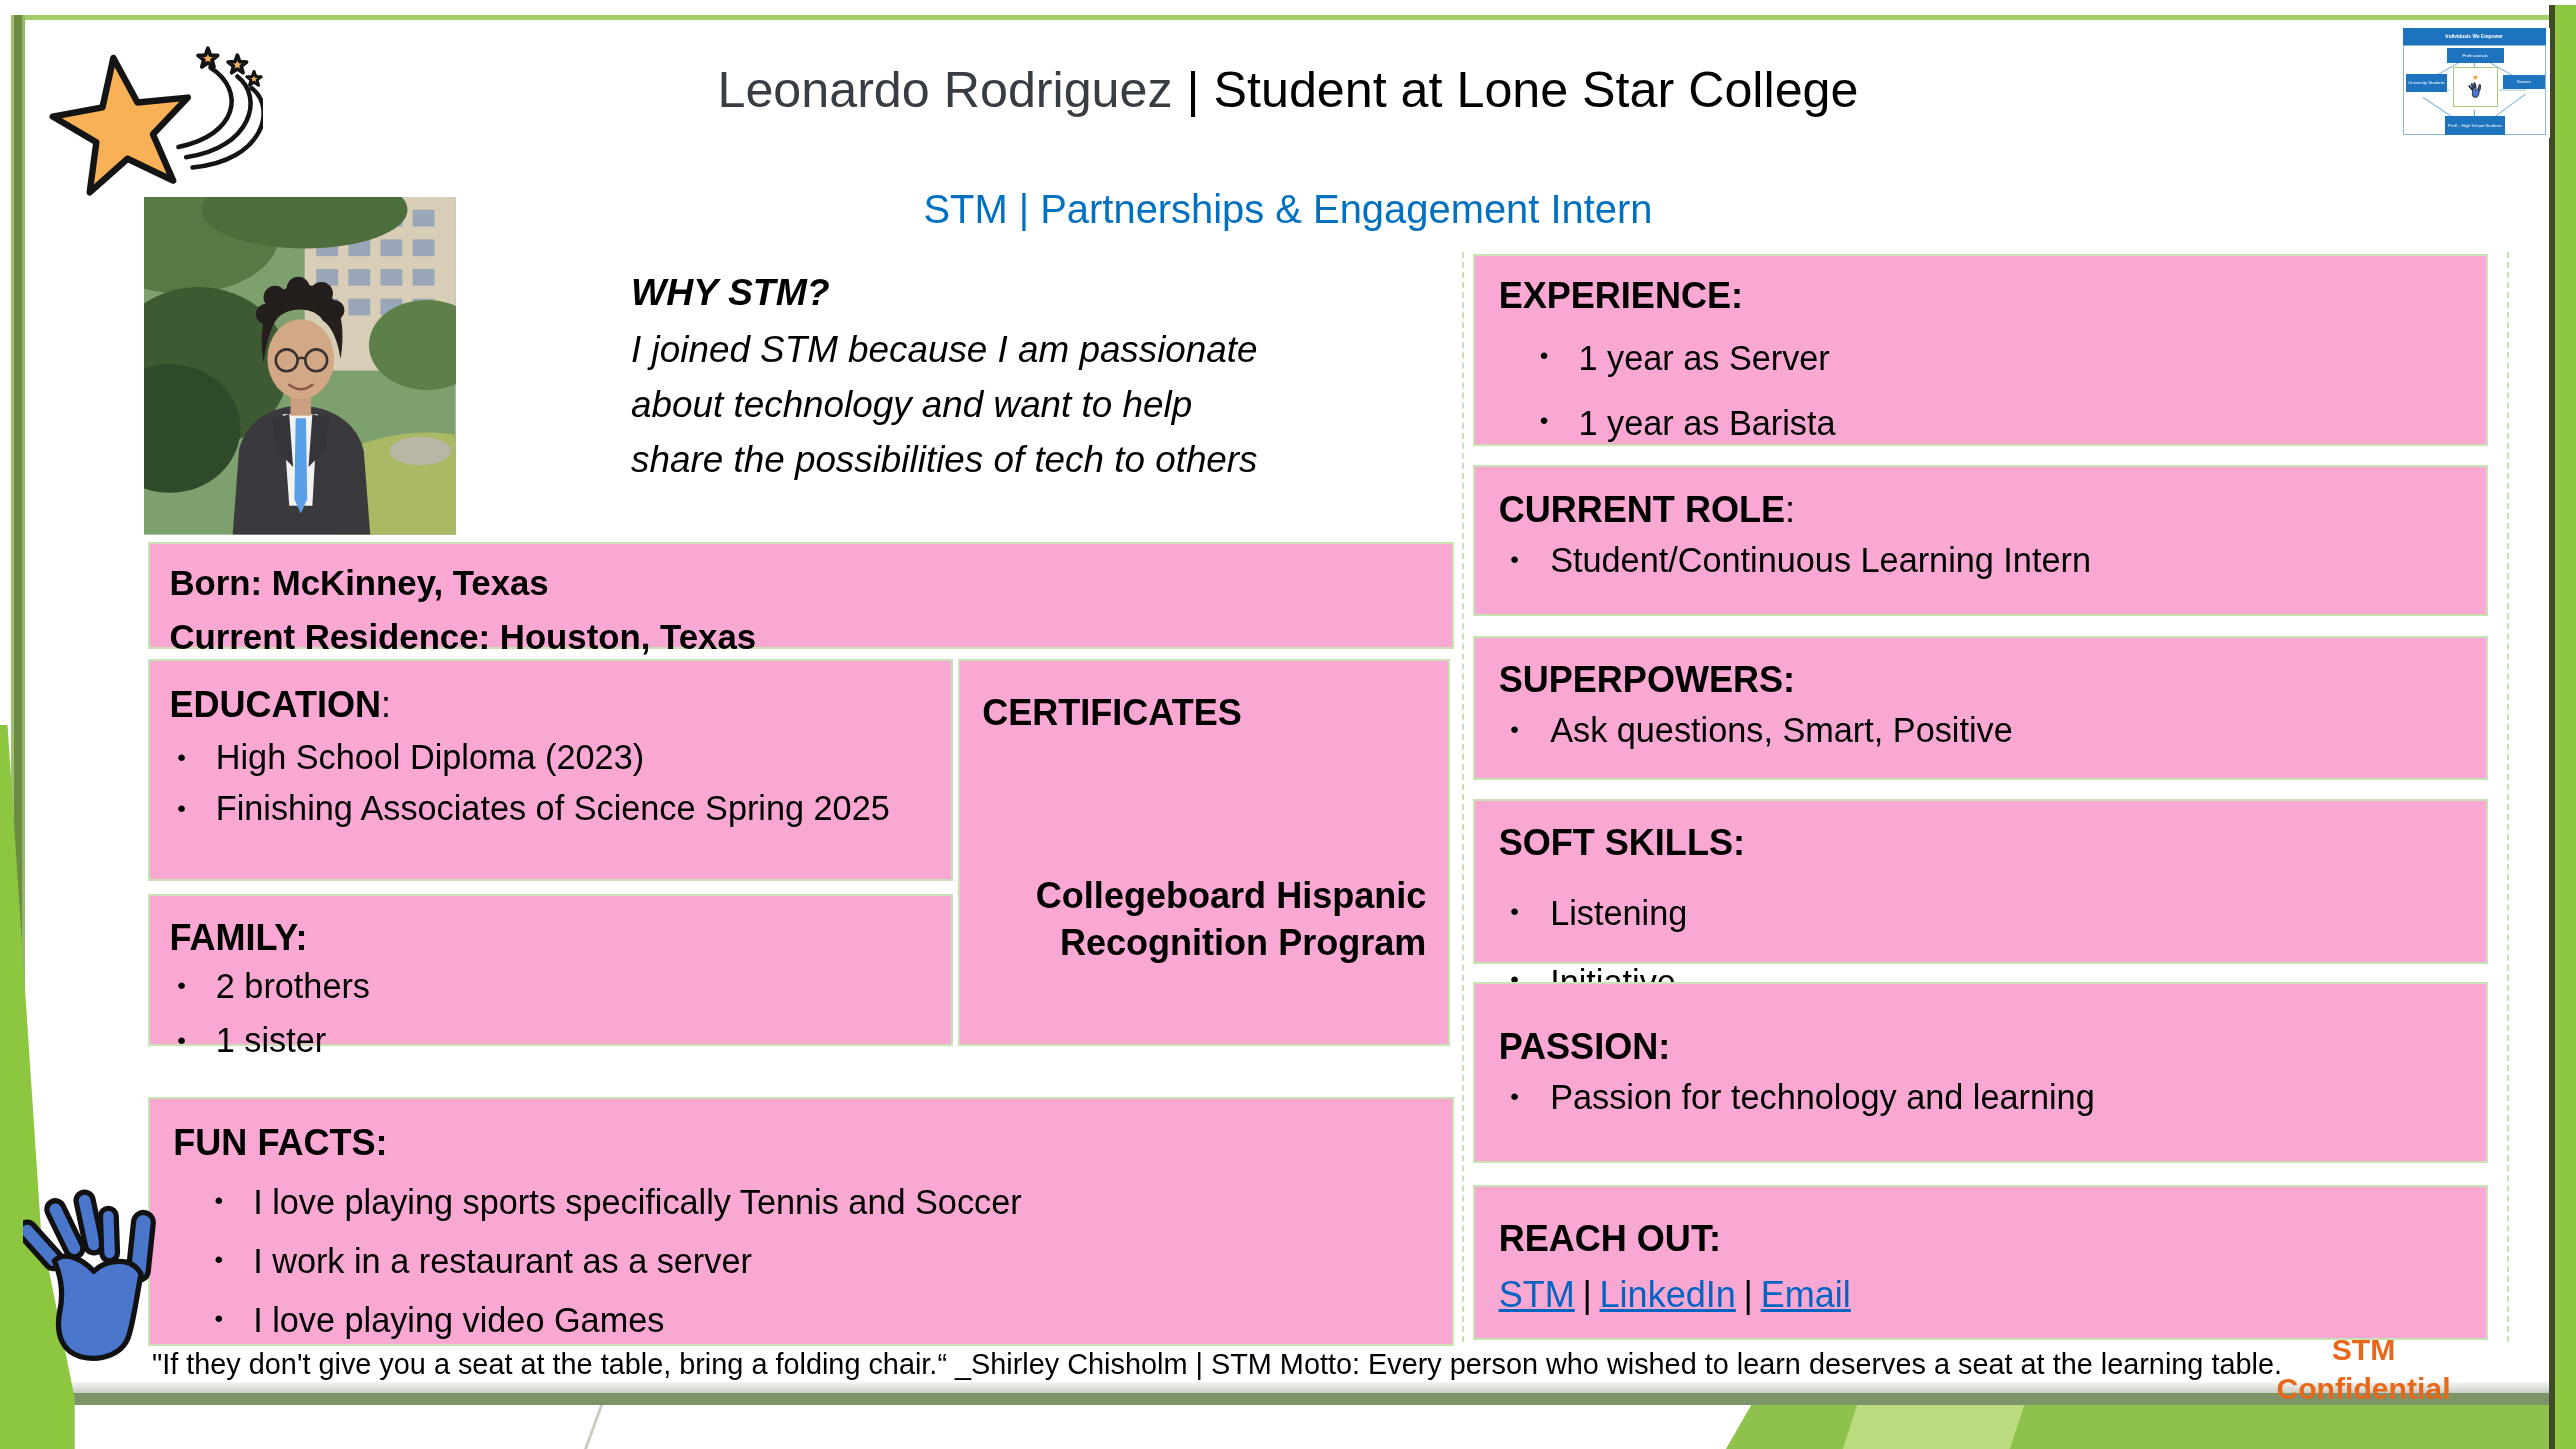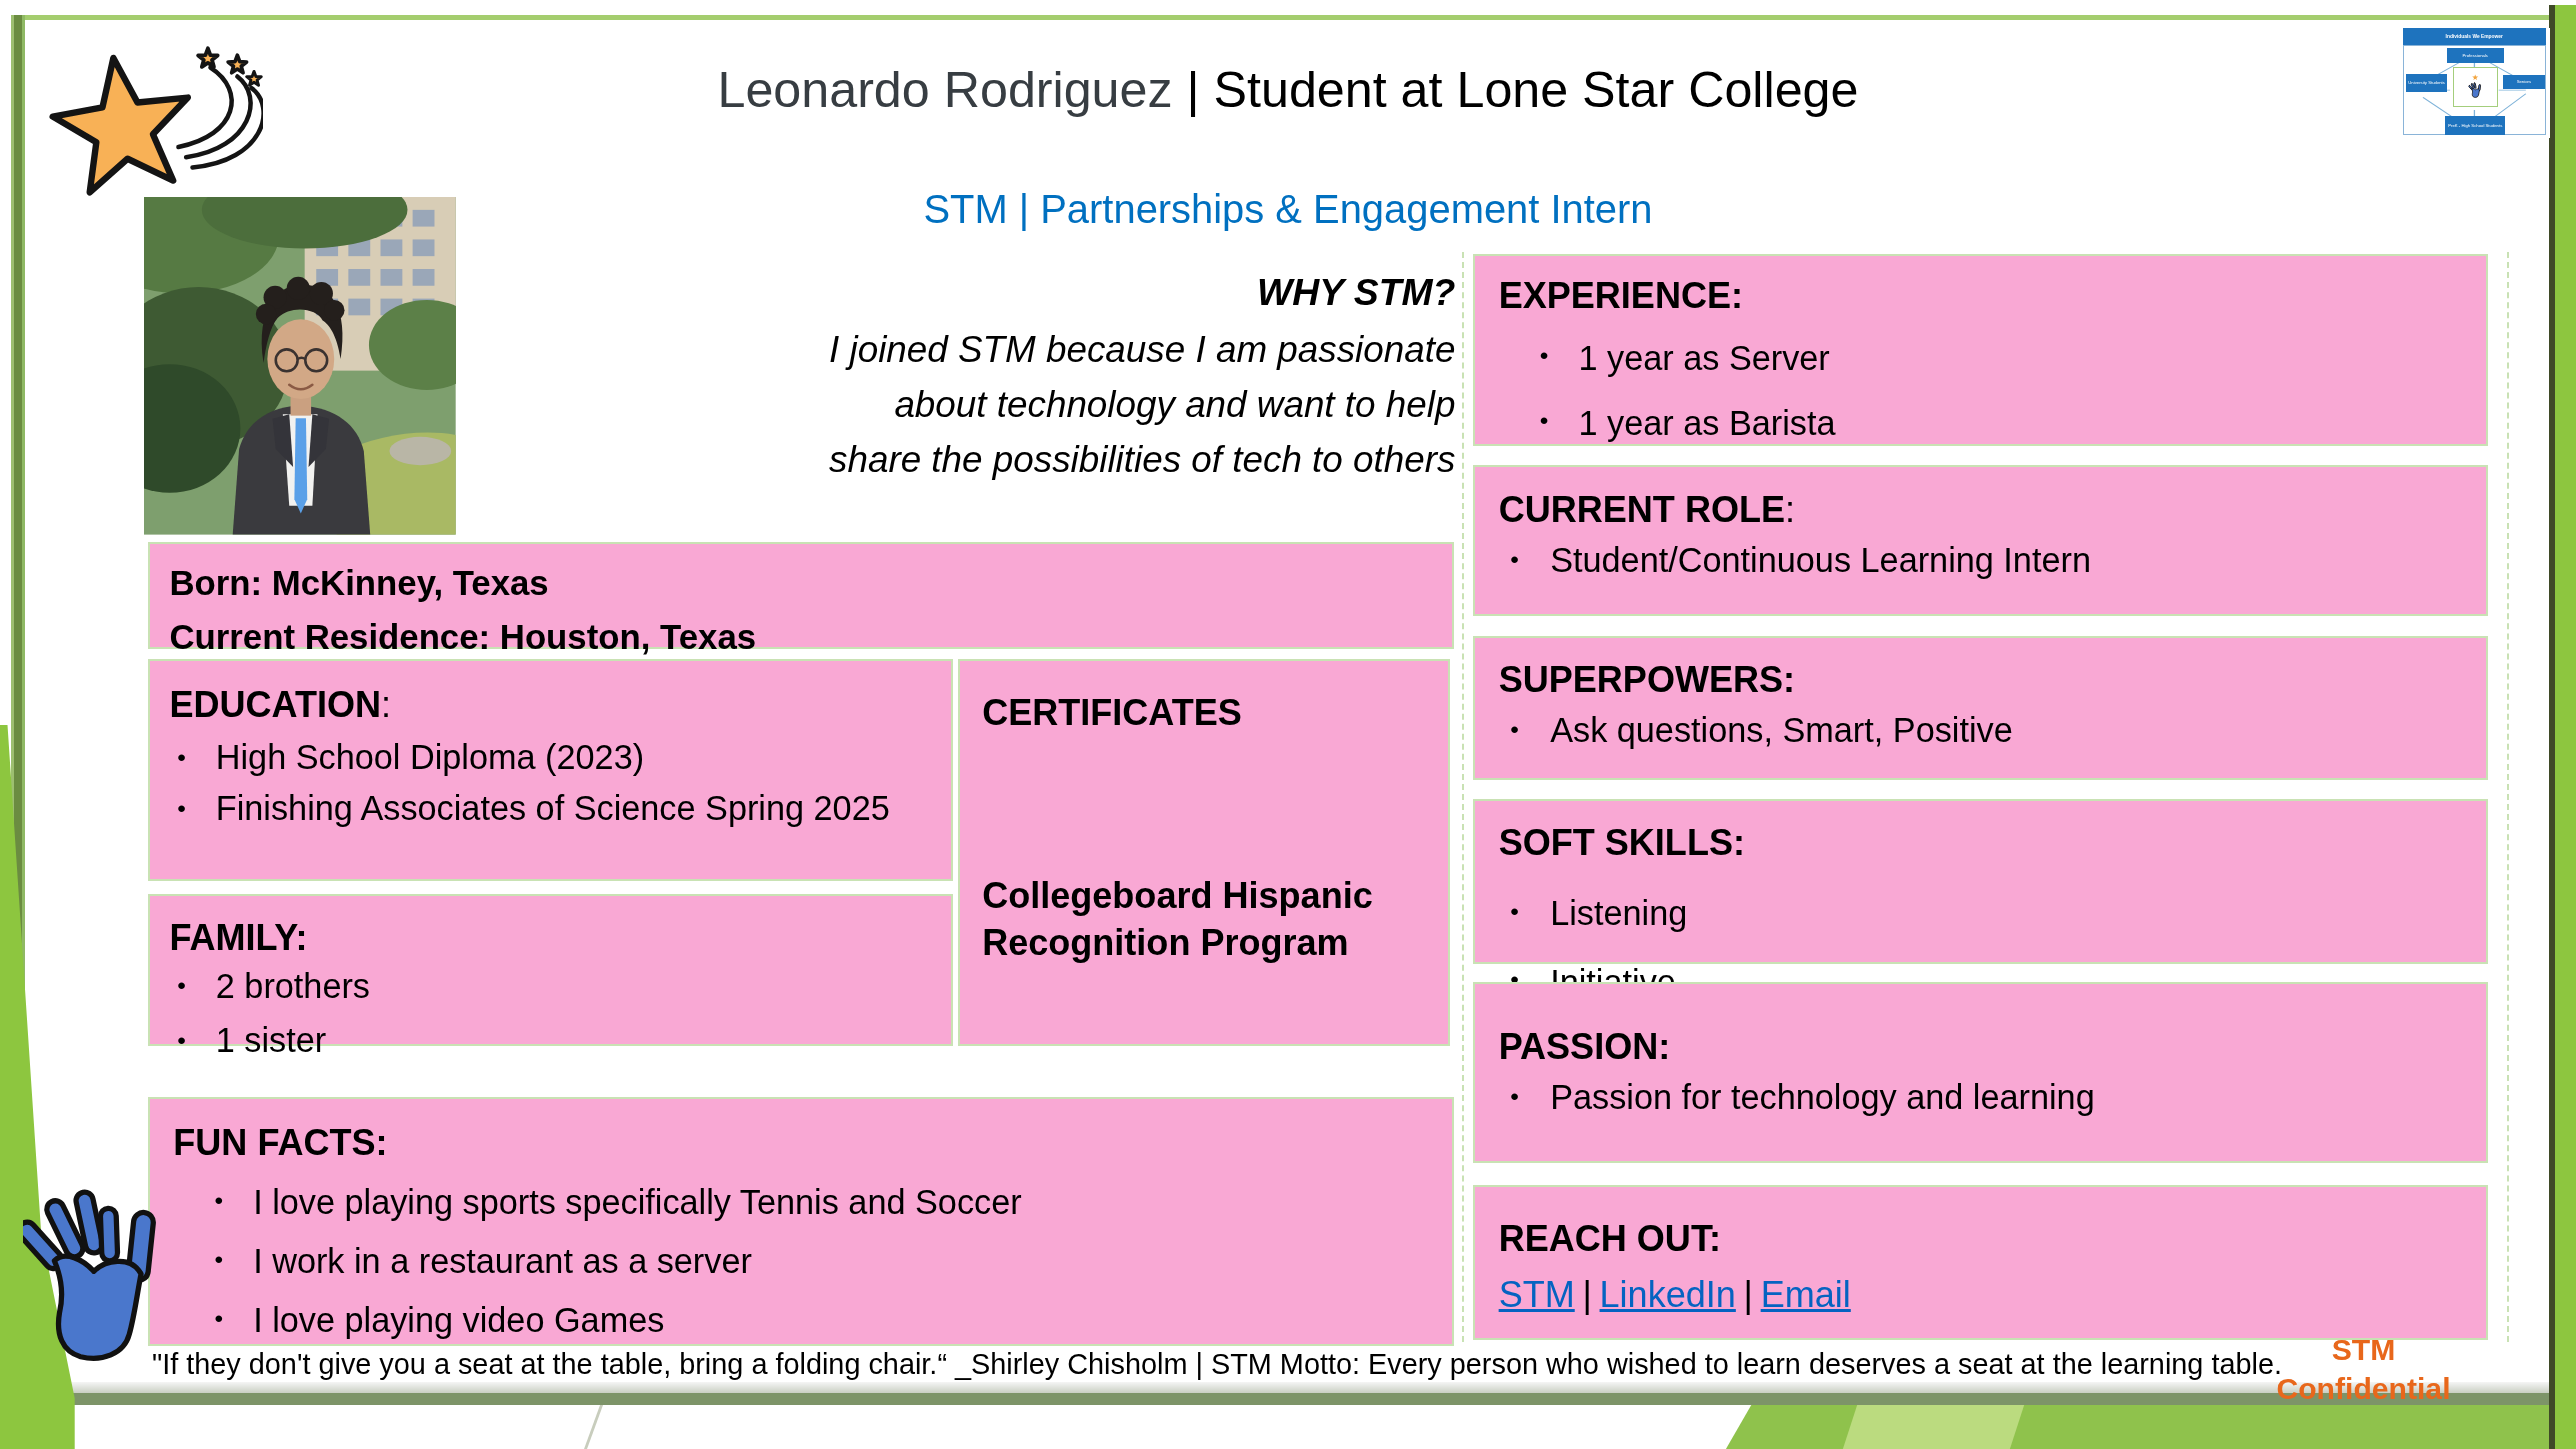--- a/index.html
+++ b/index.html
@@ -25,21 +25,21 @@
 
   
   .title{position:absolute;left:14%;width:72%;top:4.1%;text-align:center;font-weight:normal;
     font-size:1.95vw;line-height:1.25;z-index:4;}
   .title .name{color:#373d42;}
   .title .rest{color:#000;}
   .subtitle{position:absolute;left:14%;width:72%;top:12.9%;text-align:center;font-weight:normal;
     font-size:1.55vw;color:#0070c0;z-index:4;}
 
   
-  .why{position:absolute;left:24.5%;top:18.7%;width:32%;text-align:right;font-style:italic;z-index:4;}
+  .why{position:absolute;left:24.5%;top:18.7%;width:32%;text-align:left;font-style:italic;z-index:4;}
   .why .wh{font-weight:bold;font-size:1.45vw;margin-bottom:0.3vw;}
   .why .wl{font-size:1.43vw;line-height:1.5;}
 
   
   .card{position:absolute;background:#f9a8d4;border:0.1vw solid #c9e2b4;box-sizing:border-box;z-index:2;}
   .card h3{font-size:1.4vw;margin:0;font-weight:bold;}
   .card h3 .colon{font-weight:normal;}
   .card ul{margin:0;padding:0;list-style:none;font-size:1.33vw;}
   .card li{position:relative;}
   .card li::before{content:"\2022";position:absolute;font-size:0.72em;top:0.3em;}
@@ -53,21 +53,21 @@
   .sup li{line-height:1.75;}
   .soft li{line-height:2.0;}
   .pas li{line-height:1.75;}
 
   .born-card{left:5.75%;top:37.4%;width:50.7%;height:7.4%;padding:0.5vw 0.75vw;}
   .born-card .bl{font-weight:bold;font-size:1.35vw;line-height:1.55;}
   .education-card{left:5.75%;top:45.5%;width:31.25%;height:15.3%;padding:0.9vw 0.75vw;}
   .education-card h3{margin-bottom:0.2vw;}
   .family-card{left:5.75%;top:61.7%;width:31.25%;height:10.5%;padding:0.8vw 0.75vw;}
   .cert-card{left:37.2%;top:45.5%;width:19.1%;height:26.7%;padding:1.2vw 0.85vw;}
-  .cert-card .cert-body{font-weight:bold;font-size:1.4vw;line-height:1.3;margin-top:5.4vw;}
+  .cert-card .cert-body{font-weight:bold;font-size:1.4vw;line-height:1.3;margin-top:5.4vw;text-align:right;}
   .fun-card{left:5.75%;top:75.7%;width:50.7%;height:17.2%;padding:0.9vw 0.9vw;}
   .fun-card h3{margin-bottom:0.35vw;}
 
   .rcard{left:57.2%;width:39.4%;}
   .exp-card{top:17.5%;height:13.3%;padding:0.75vw 0.9vw;}
   .exp-card h3{margin-bottom:0.35vw;}
   .role-card{top:32.1%;height:10.4%;padding:0.85vw 0.9vw;}
   .sup-card{top:43.9%;height:9.9%;padding:0.8vw 0.9vw;}
   .soft-card{top:55.15%;height:11.35%;padding:0.8vw 0.9vw;}
   .soft-card h3{margin-bottom:0.6vw;}

